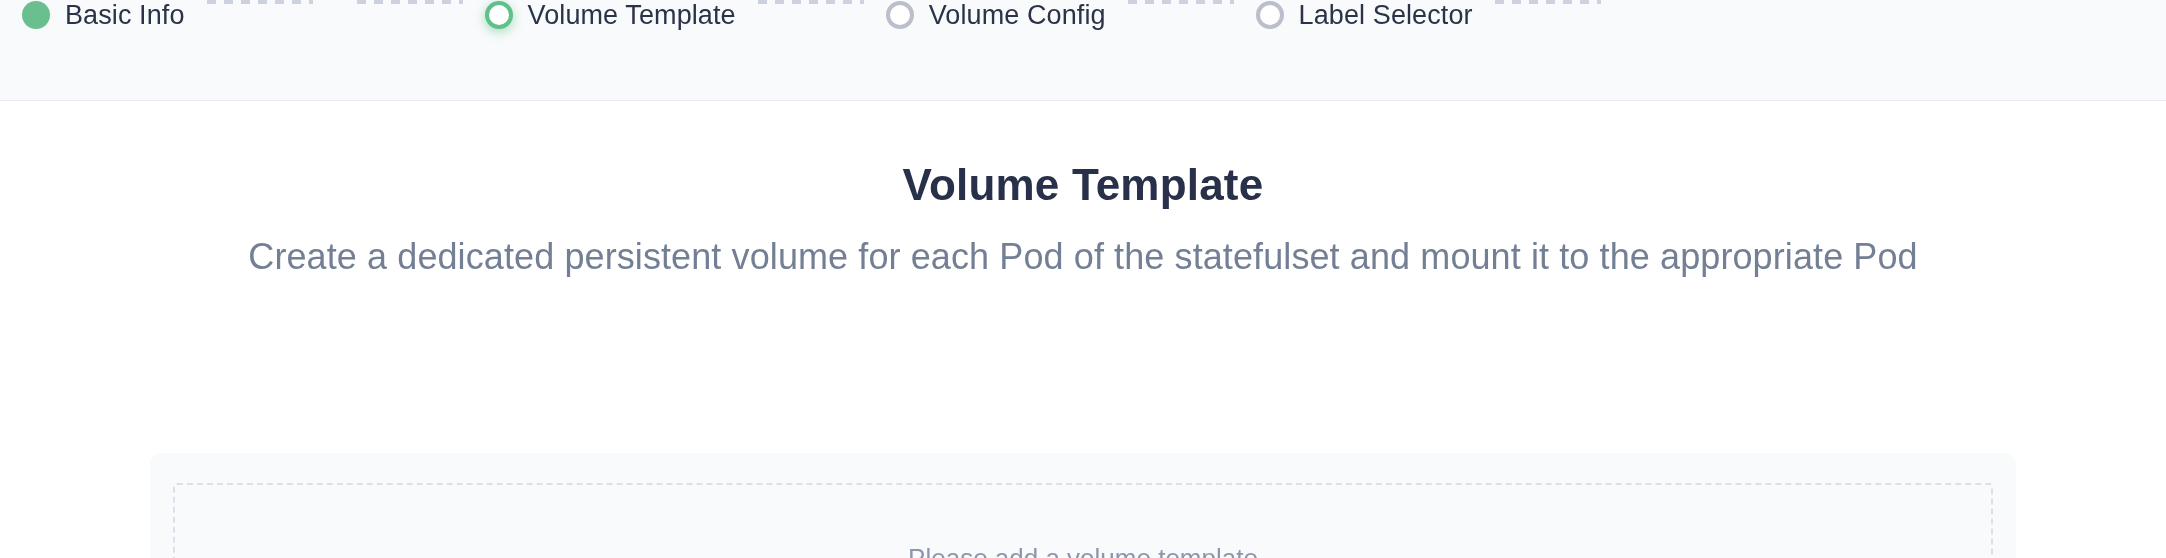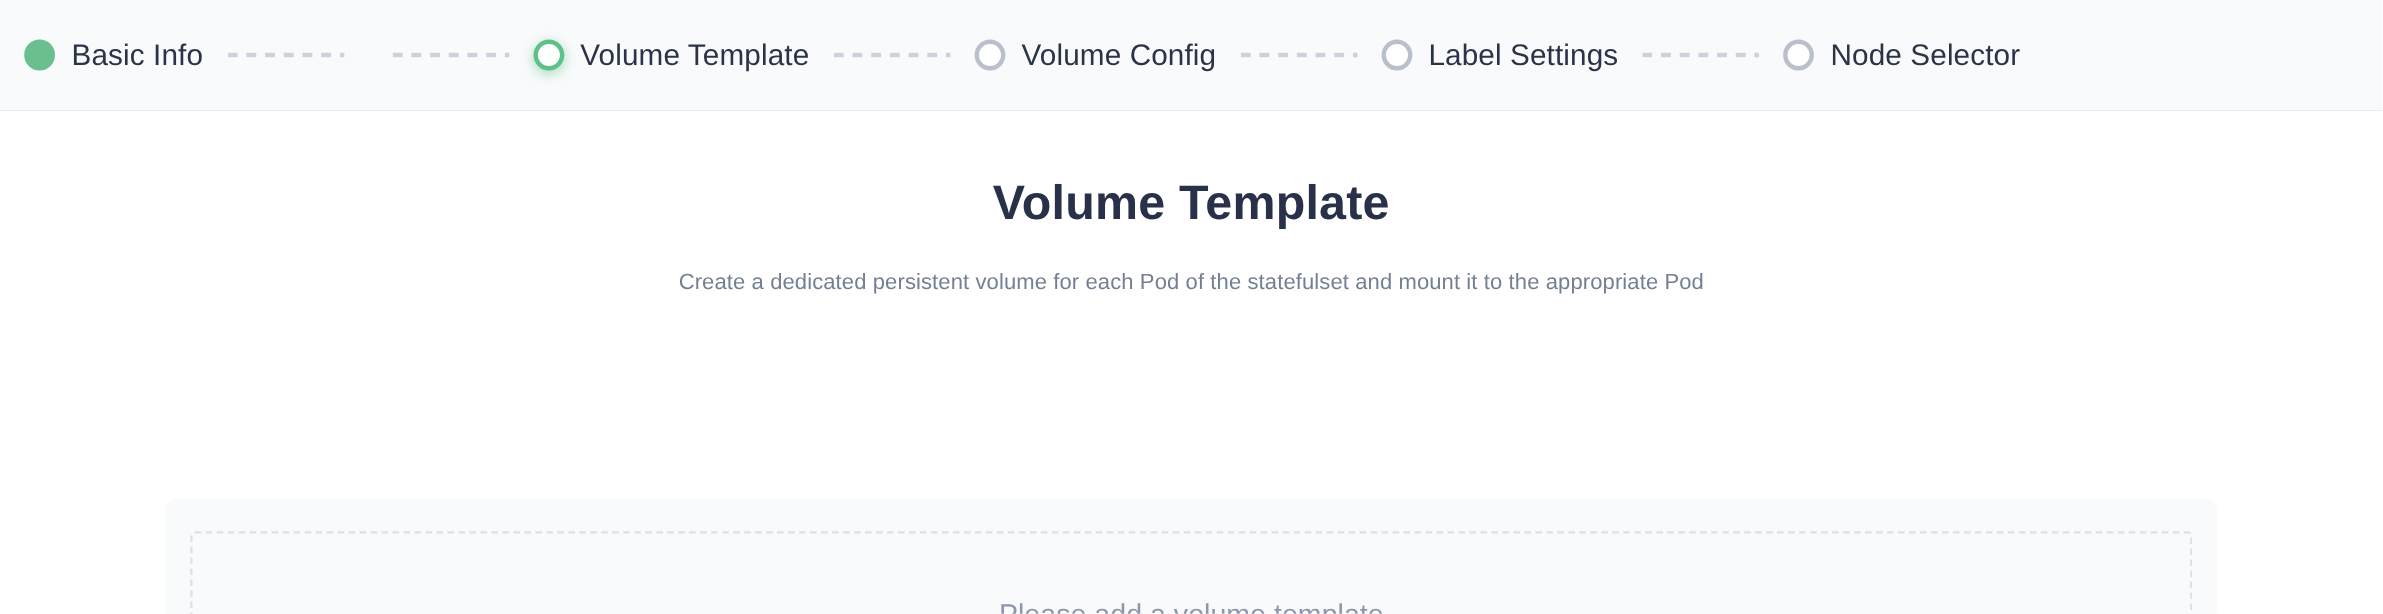--- a/index.html
+++ b/index.html
@@ -18,21 +18,21 @@
   }
 
   
   .stepper-bar {
     position: relative;
     width: 2166px;
     height: 101px;
     background: #f8fafb;
     border-bottom: 1px solid #e8ebf0;
     display: flex;
-    align-items: center;
+    align-items: flex-start;
     padding: 0 22px;
   }
 
   .step {
     display: flex;
     align-items: center;
     flex: 0 0 auto;
     gap: 15px;
     white-space: nowrap;
   }
@@ -101,21 +101,21 @@
     margin-top: 58px;
     font-size: 44px;
     line-height: 52px;
     font-weight: 700;
     color: #28304a;
     letter-spacing: 0.2px;
   }
 
   .page-subtitle {
     margin-top: 30px;
-    font-size: 20px;
+    font-size: 36px;
     line-height: 32px;
     color: #737f94;
     letter-spacing: 0.1px;
   }
 
   
   .panel {
     position: absolute;
     left: 150px;
     top: 352px;
@@ -170,29 +170,25 @@
 
   <div class="step">
     <span class="step-marker todo"></span>
     <span class="step-label">Volume Config</span>
   </div>
 
   <span class="connector"></span>
 
   <div class="step">
     <span class="step-marker todo"></span>
-    <span class="step-label">Label Settings</span>
-  </div>
-
-  <span class="connector"></span>
-
-  <div class="step">
-    <span class="step-marker todo"></span>
-    <span class="step-label">Node Selector</span>
-  </div>
+    <span class="step-label">Label Selector</span>
+  </div>
+
+  <span class="connector"></span>
+
 
 </div>
 
 <div class="content">
 
   <h1 class="page-title">Volume Template</h1>
 
   <p class="page-subtitle">Create a dedicated persistent volume for each Pod of the statefulset and mount it to the appropriate Pod</p>
 
   <div class="panel">

